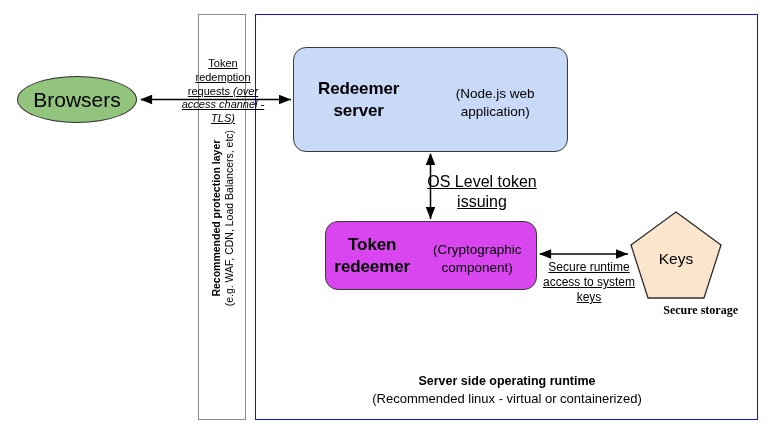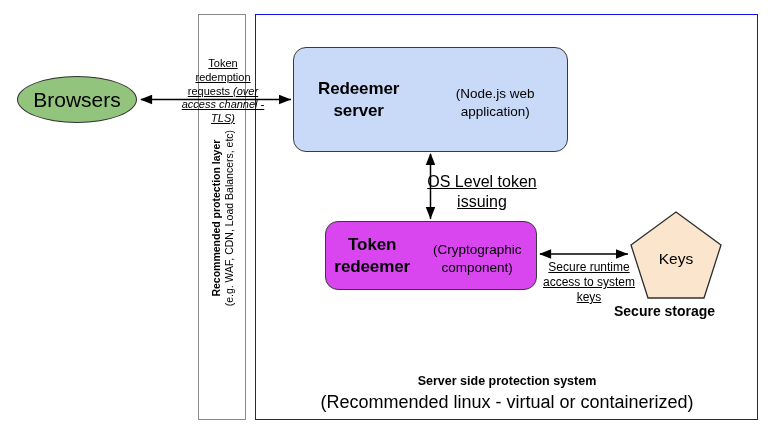--- a/index.html
+++ b/index.html
@@ -137,23 +137,24 @@
     font-size: 15.5px;
     padding-top: 8px;
     box-sizing: border-box;
     pointer-events: none;
   }
   .secure-storage {
     position: absolute;
     left: 614px;
     top: 303px;
     width: 124px;
-    text-align: left;
-    font-size: 14px;
+    text-align: right;
+    font-size: 12px;
     font-weight: bold;
+    font-family: Liberation Serif, serif;
   }
 
   
   .edge-label {
     position: absolute;
     text-align: center;
     font-size: 11px;
     line-height: 1.25;
     color: #000;
     text-decoration: underline;
@@ -187,21 +188,21 @@
     text-align: center;
     line-height: 1.35;
   }
   .os-caption .c1 {
     display: block;
     font-weight: bold;
     font-size: 12.5px;
   }
   .os-caption .c2 {
     display: block;
-    font-size: 18px;
+    font-size: 13px;
   }
 </style>
 </head>
 <body>
 
 <div id="canvas">
 
   <div class="os-box"></div>
 
   <div class="prot-box">
@@ -264,17 +265,17 @@
     <span>issuing</span>
   </div>
 
   <div class="edge-label lbl-secure-runtime">
     <span>Secure runtime</span><br>
     <span>access to system</span><br>
     <span>keys</span>
   </div>
 
   <div class="os-caption">
-    <span class="c1">Server side protection system</span>
+    <span class="c1">Server side operating runtime</span>
     <span class="c2">(Recommended linux - virtual or containerized)</span>
   </div>
 
 </div>
 
 </body></html>

